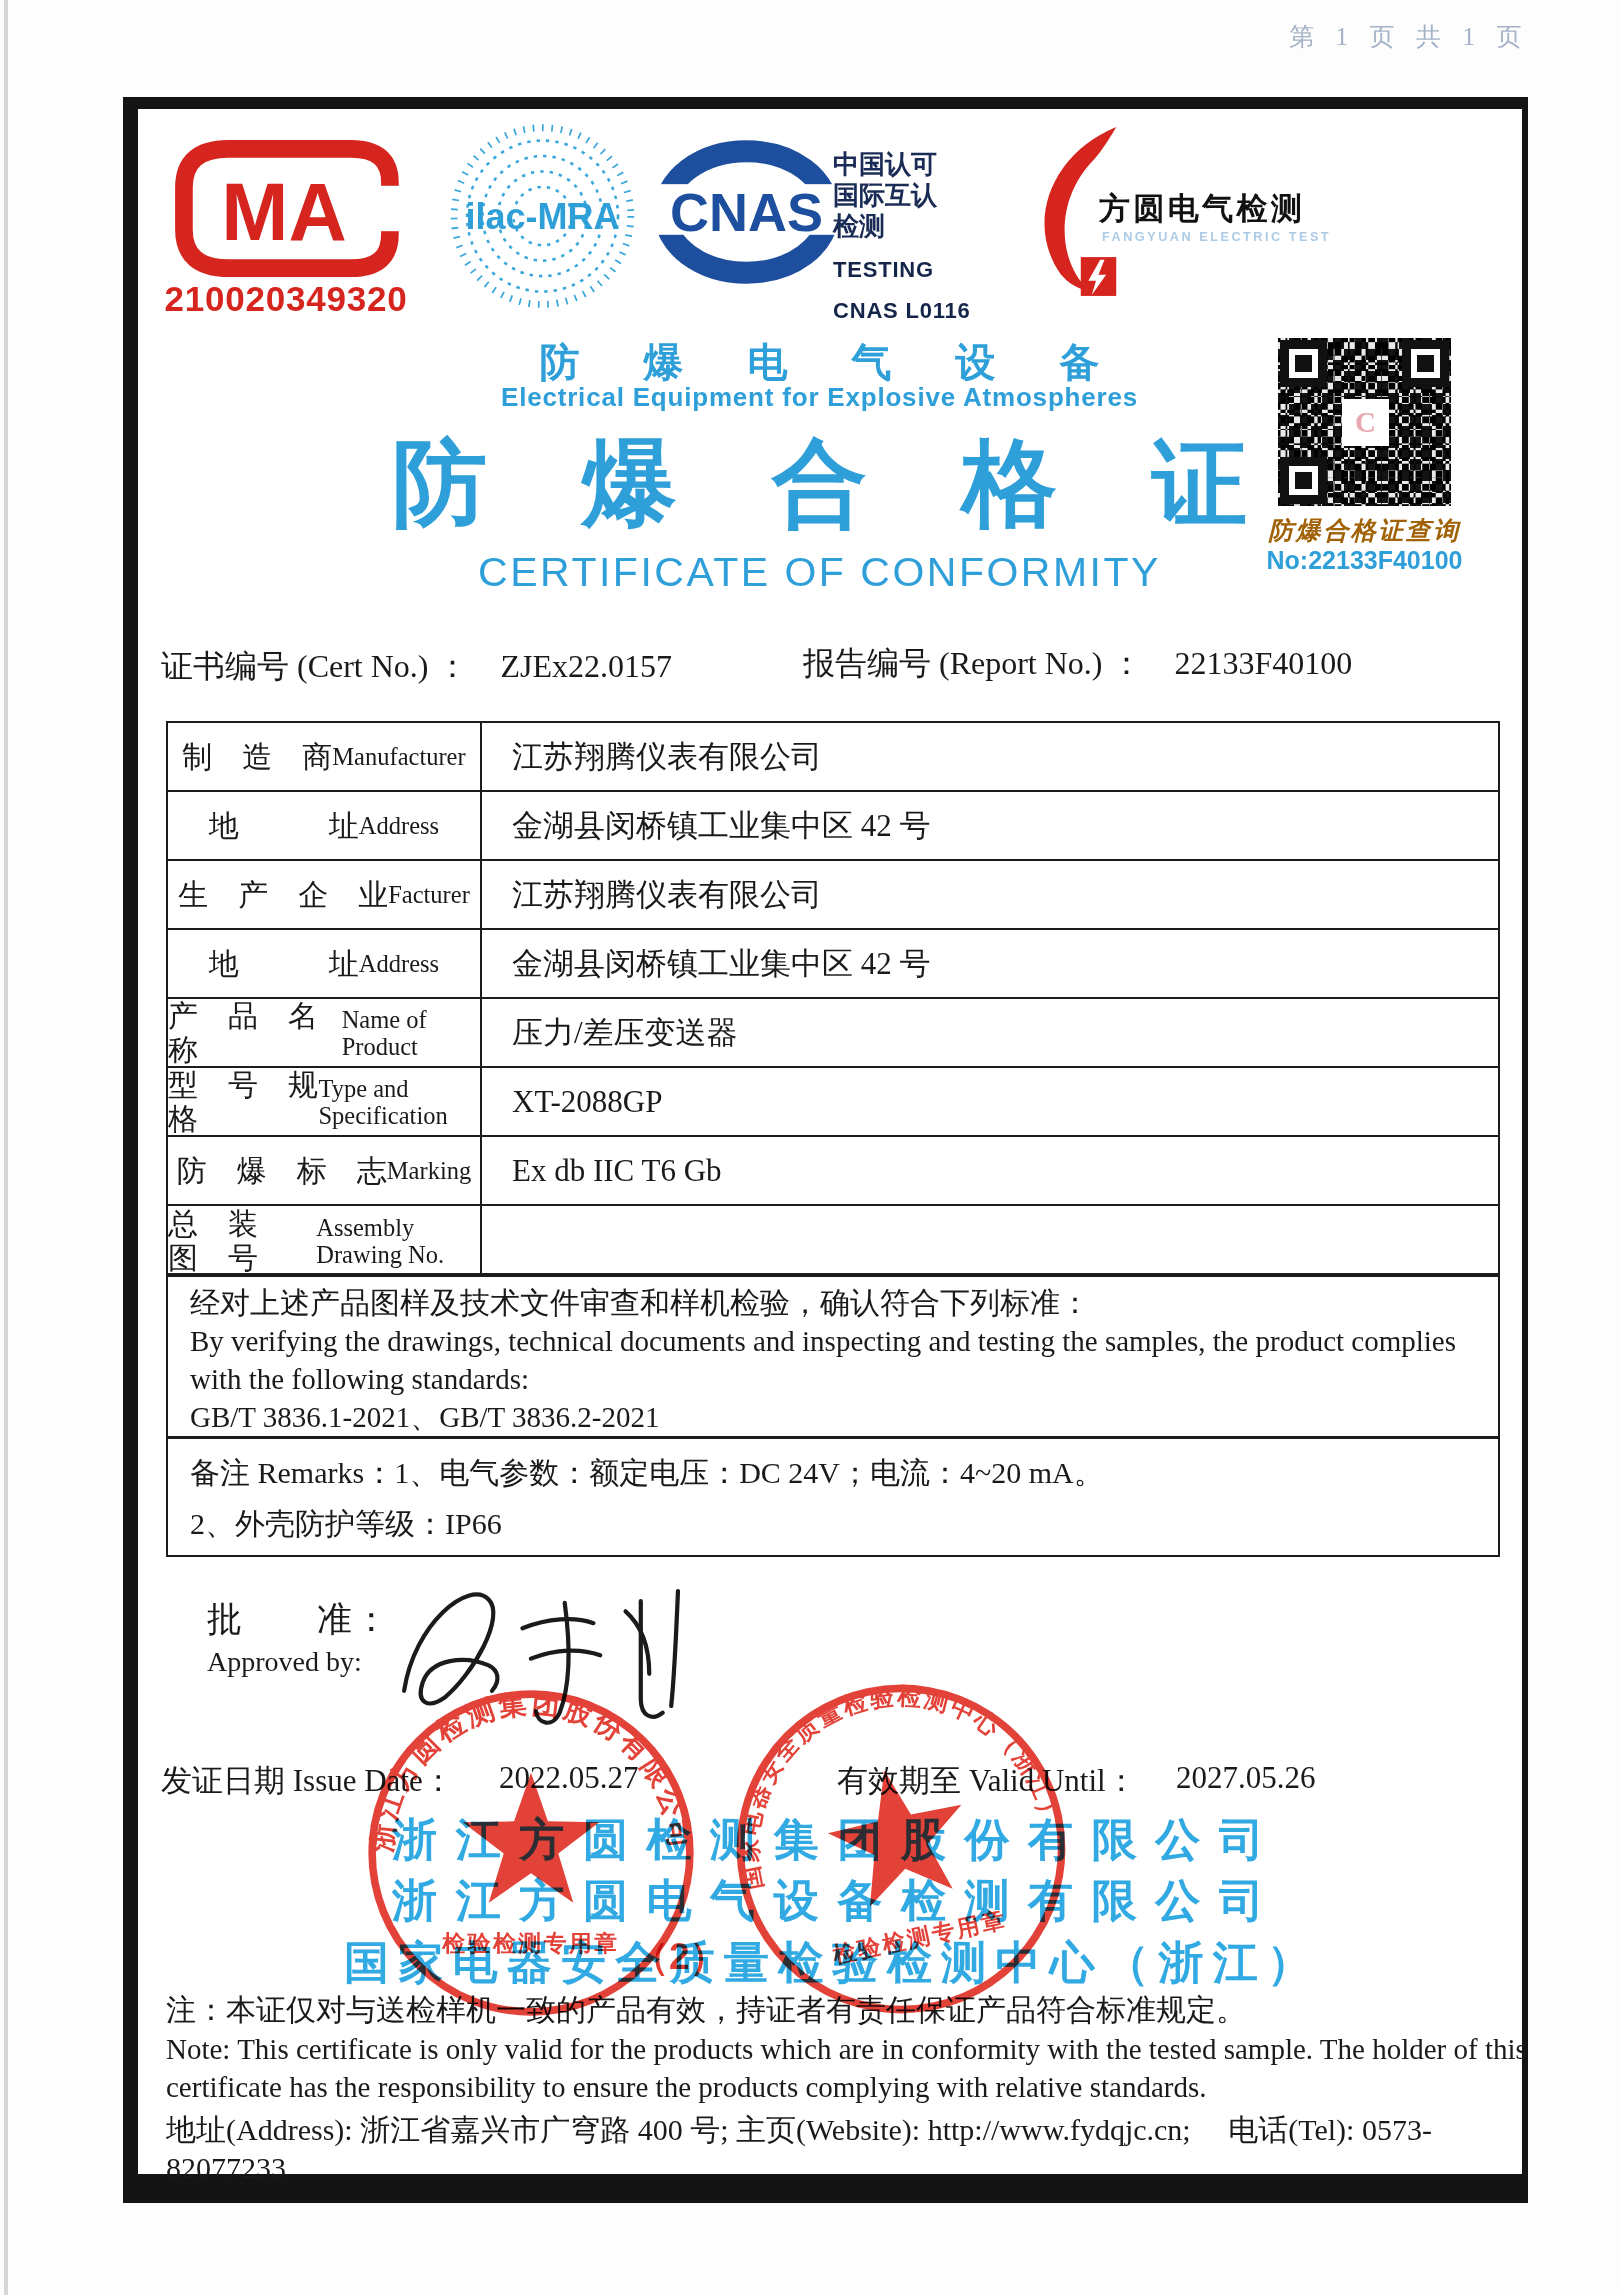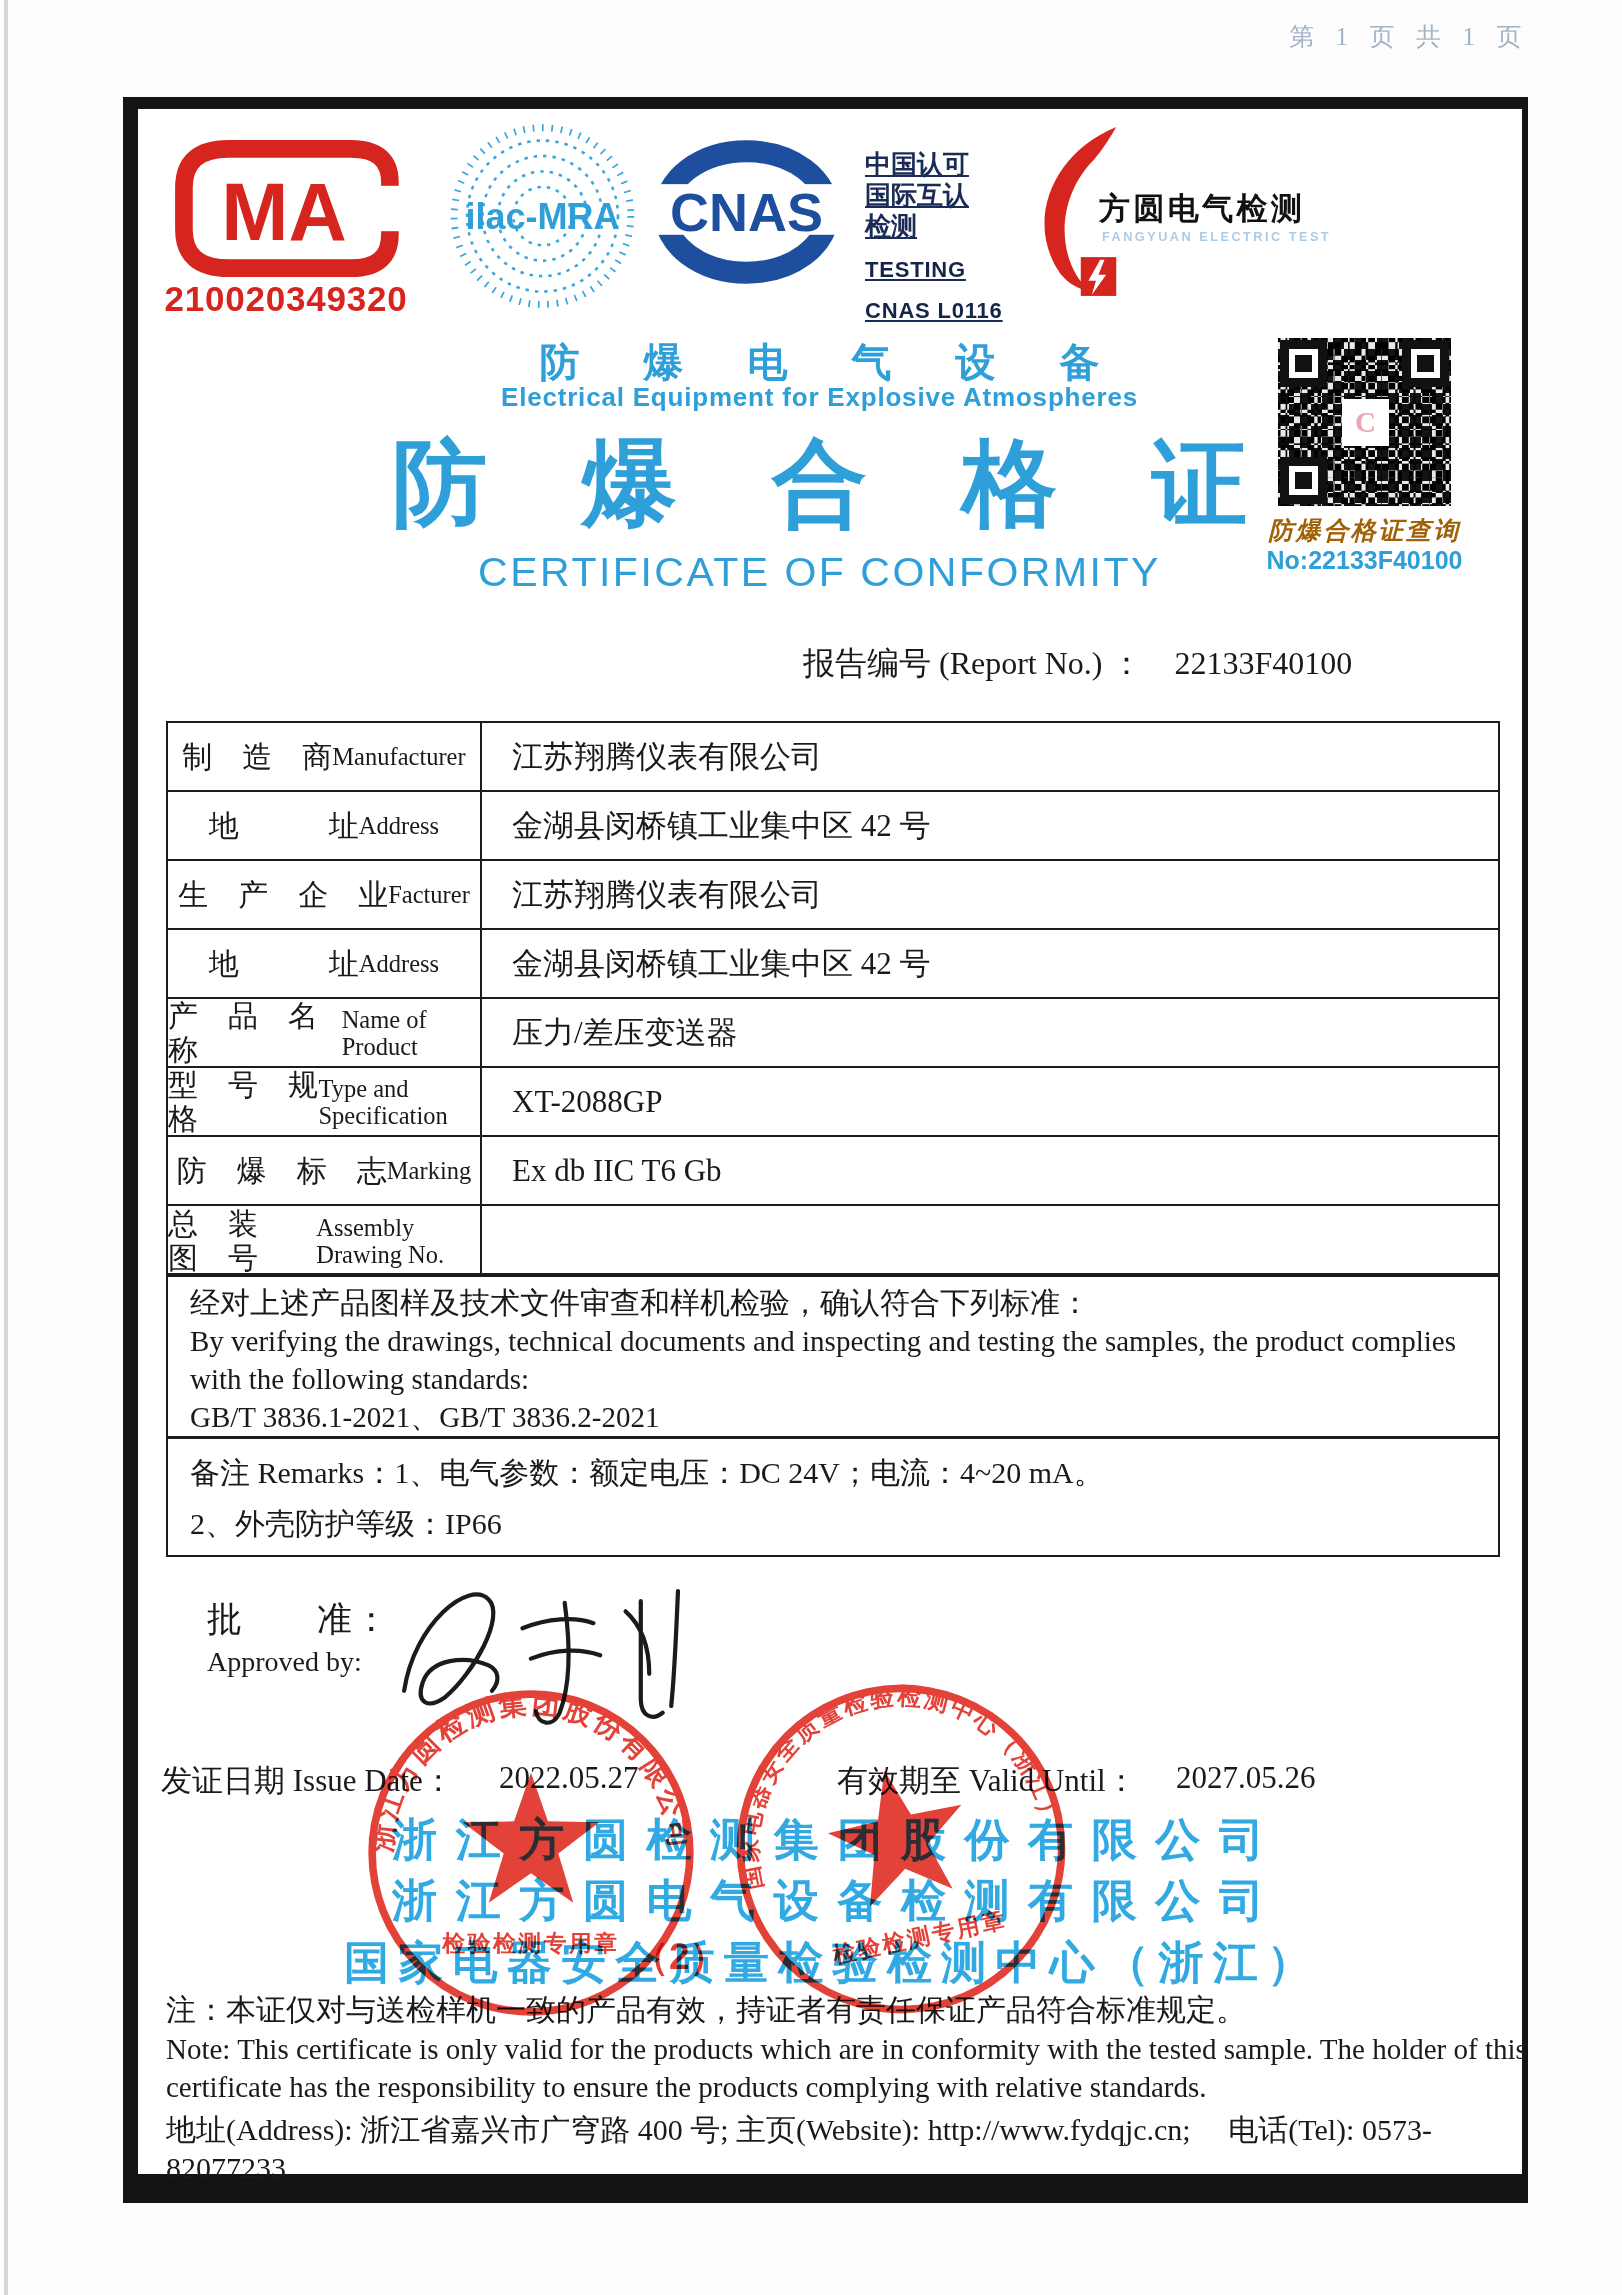--- a/index.html
+++ b/index.html
@@ -14,22 +14,22 @@
 
   .page-indicator{left:1166px;top:20px;width:363px;text-align:right;font-size:25px;
                   color:#a3b2c6;letter-spacing:7.6px;font-family:"Liberation Serif",serif;}
 
   
   .cma-svg{left:173px;top:134px;width:227px;height:149px;}
   .cma-number{left:159px;top:279px;width:254px;text-align:center;font-size:35px;font-weight:bold;
               color:#d6251f;font-family:"Liberation Sans",sans-serif;letter-spacing:0.8px;}
   .ilac-svg{left:448px;top:120px;width:189px;height:193px;}
   .cnas-svg{left:652px;top:140px;width:189px;height:144px;}
-  .cnas-text{left:865px;top:149px;width:220px;font-family:"Liberation Sans",sans-serif;
-             color:#1a2b55;font-weight:bold;text-decoration:underline;}
+  .cnas-text{left:833px;top:149px;width:220px;font-family:"Liberation Sans",sans-serif;
+             color:#1a2b55;font-weight:bold;}
   .cnas-text .cn{font-size:26px;line-height:31px;}
   .cnas-text .en{font-size:22px;line-height:26px;letter-spacing:0.8px;margin-top:15px;color:#15254a;}
   .fy-svg{left:1013px;top:122px;width:144px;height:179px;}
   .fy-name{left:1099px;top:188px;font-size:31px;font-weight:bold;color:#111;
            font-family:"Liberation Sans",sans-serif;letter-spacing:3.4px;}
   .fy-sub{left:1102px;top:230px;font-size:12.7px;color:#accbe6;letter-spacing:2.5px;
           font-family:"Liberation Sans",sans-serif;font-weight:bold;}
 
   
   .title-line{left:245px;width:1149px;text-align:center;color:#2e9fd9;
@@ -167,20 +167,24 @@
   <div class="abs qr">
     <div class="qr-noise"></div>
     <div class="finder tl"></div>
     <div class="finder tr"></div>
     <div class="finder bl"></div>
     <div class="qr-center">C</div>
   </div>
   <div class="abs qr-caption">防爆合格证查询</div>
   <div class="abs qr-number">No:22133F40100</div>
 
+  <div class="abs cert-left">
+    <span>证书编号 (Cert No.) ：</span>
+    <span class="cert-value">ZJEx22.0157</span>
+  </div>
   <div class="abs cert-right">
     <span>报告编号 (Report No.) ：</span>
     <span class="cert-value">22133F40100</span>
   </div>
 
   <div class="abs doc-table">
     <div class="doc-row">
       <div class="doc-label">
         <div class="cn">制　造　商</div>
         <div class="en">Manufacturer</div>

